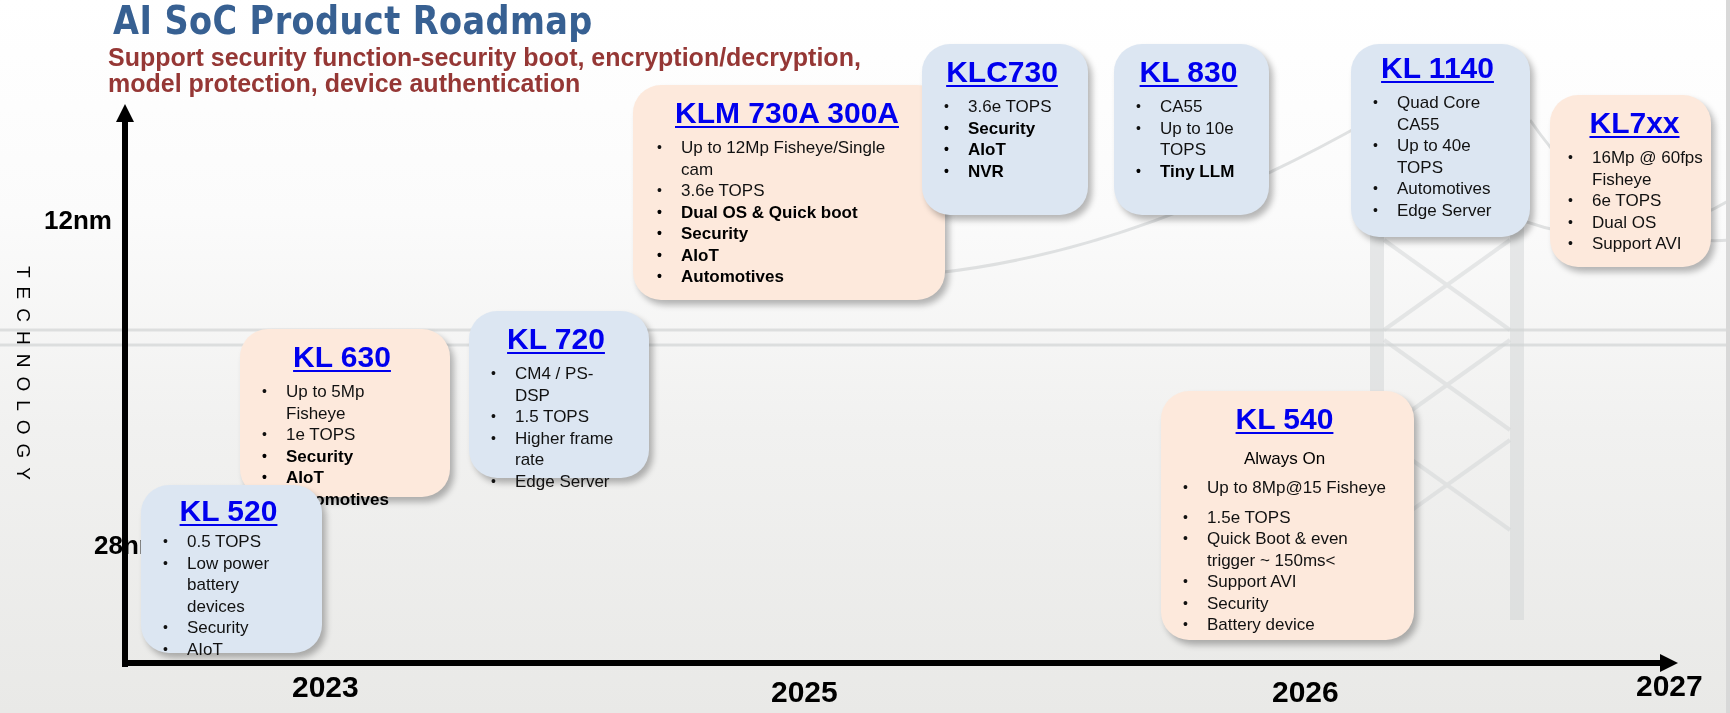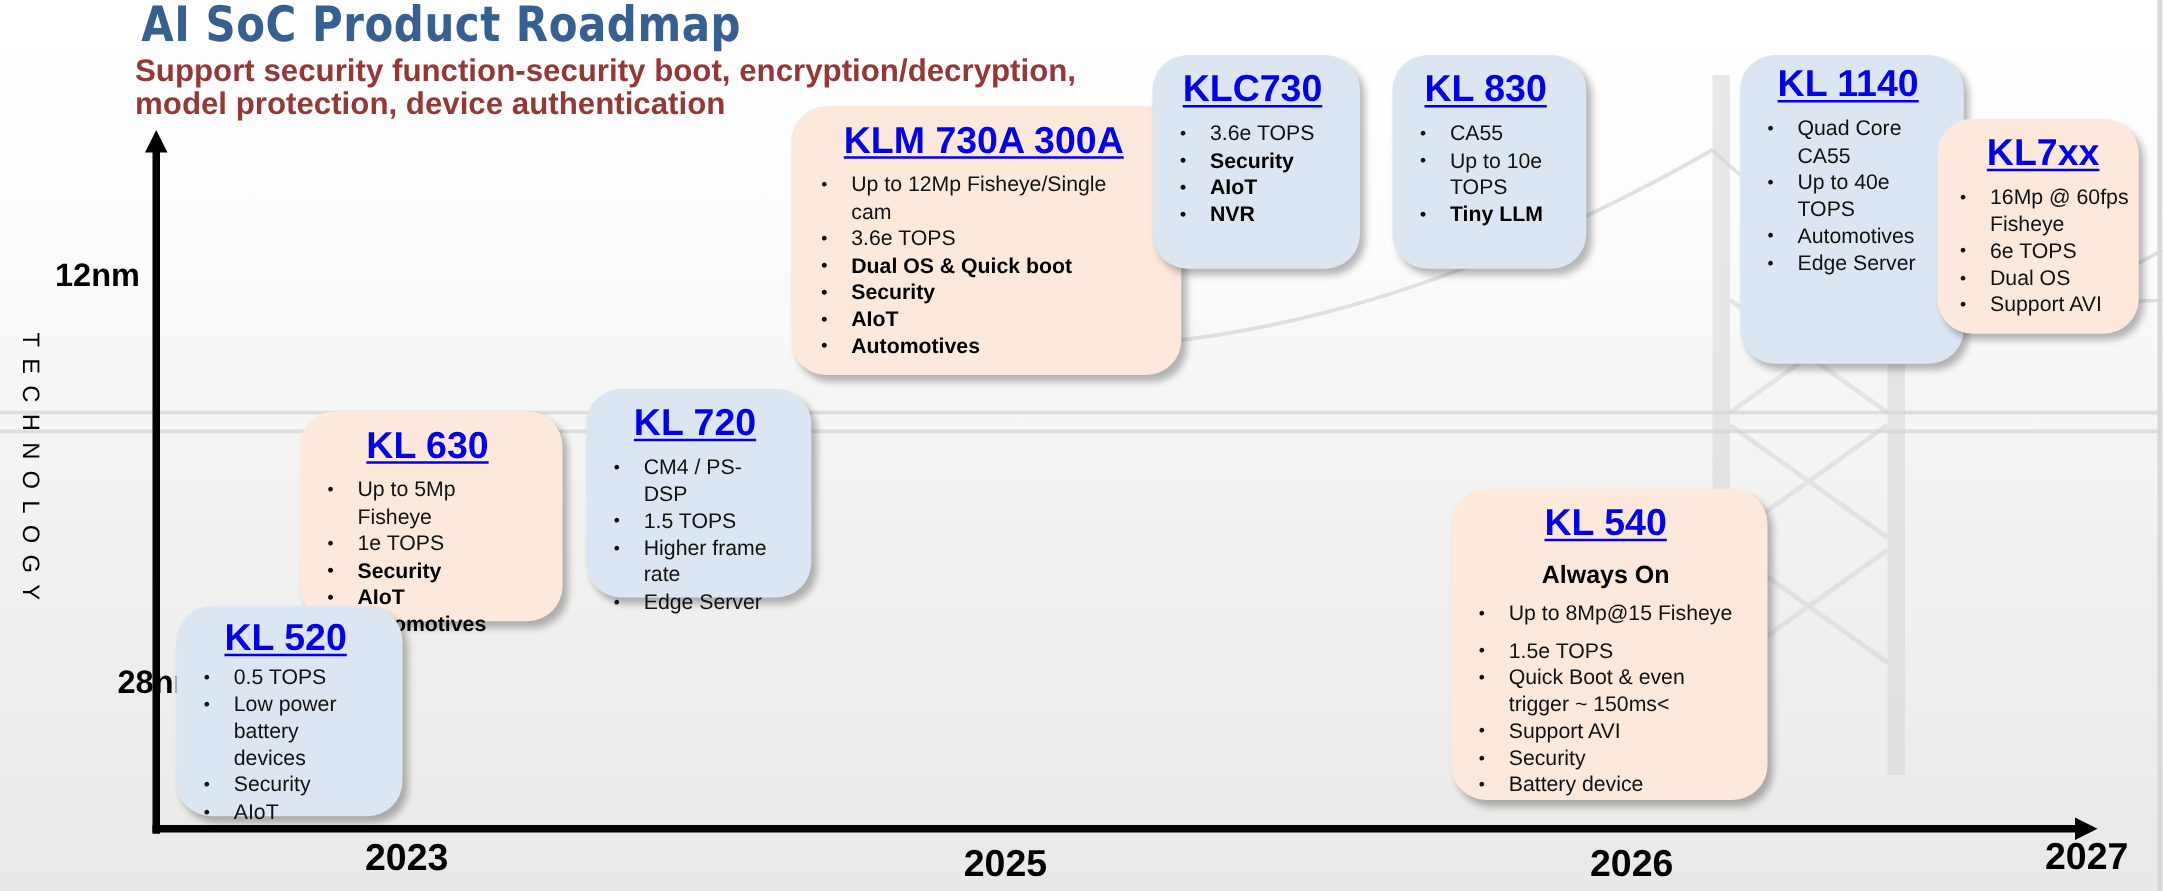--- a/index.html
+++ b/index.html
@@ -34,21 +34,21 @@
     position:absolute; border-radius:28px; box-shadow:4px 5px 6px rgba(0,0,0,0.28);
     padding:10px 24px 8px 18px; box-sizing:border-box;
   }
   .peach { background:#fde9dc; }
   .blue { background:#dce6f2; }
   .box .name {
     display:block; text-align:center; color:#0000ee; font-weight:bold;
     text-decoration:underline; text-decoration-thickness:2px; text-underline-offset:3px;
     font-size:30px; line-height:36px; margin-bottom:6px;
   }
-  .box .note { display:block; text-align:center; font-weight:bold; font-size:20px; color:#000; margin:2px 0 8px; }
+  .box .note { display:block; text-align:center; font-weight:normal; font-size:17px; color:#000; margin:2px 0 8px; }
   .box ul { list-style:none; margin:0; padding:0; }
   .box li {
     position:relative; padding-left:28px; font-size:17px; line-height:21.5px; color:#111;
   }
   .box li::before { content:"•"; position:absolute; left:4px; top:0; font-size:14px; }
   .box li.b { font-weight:bold; color:#000; }
   .box li.gap { margin-bottom:8px; }
 </style>
 </head>
 <body>
@@ -148,21 +148,21 @@
 
 <div class="box blue" style="left:1114px; top:44px; width:155px; height:171px;">
   <span class="name">KL 830</span>
   <ul>
     <li>CA55</li>
     <li>Up to 10e TOPS</li>
     <li class="b">Tiny LLM</li>
   </ul>
 </div>
 
-<div class="box blue" style="left:1392px; top:44px; width:179px; height:247px; padding-top:6px;">
+<div class="box blue" style="left:1351px; top:44px; width:179px; height:193px; padding-top:6px;">
   <span class="name">KL 1140</span>
   <ul>
     <li>Quad Core CA55</li>
     <li>Up to 40e TOPS</li>
     <li>Automotives</li>
     <li>Edge Server</li>
   </ul>
 </div>
 
 <div class="box peach" style="left:1550px; top:95px; width:161px; height:172px; padding-left:14px; padding-right:6px;">

